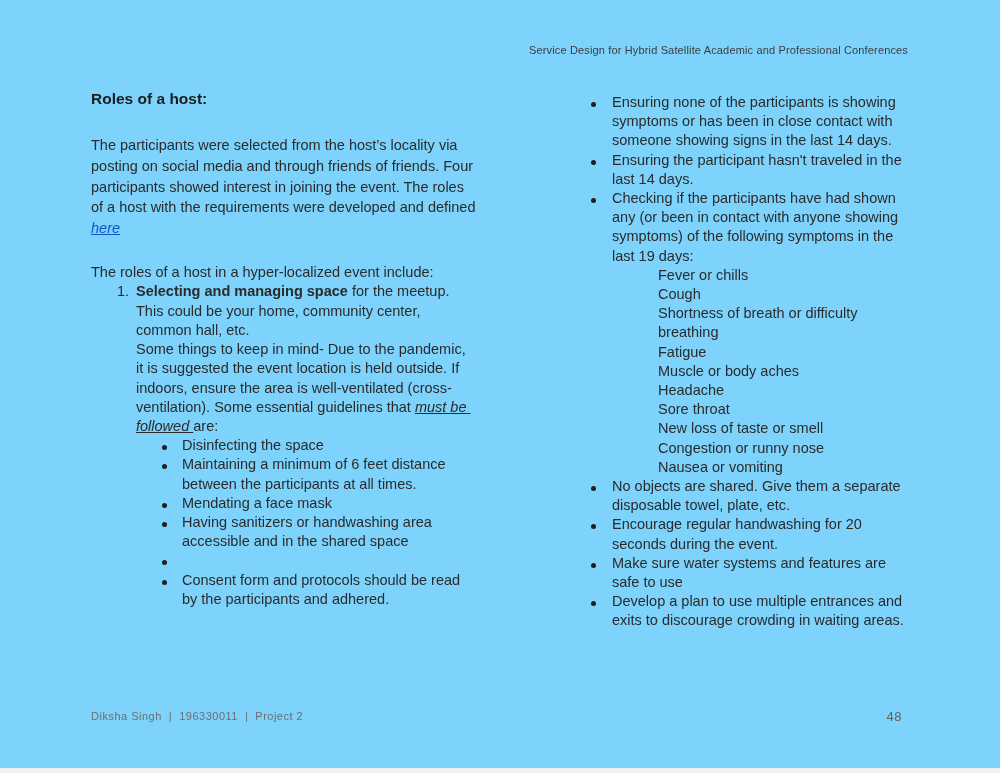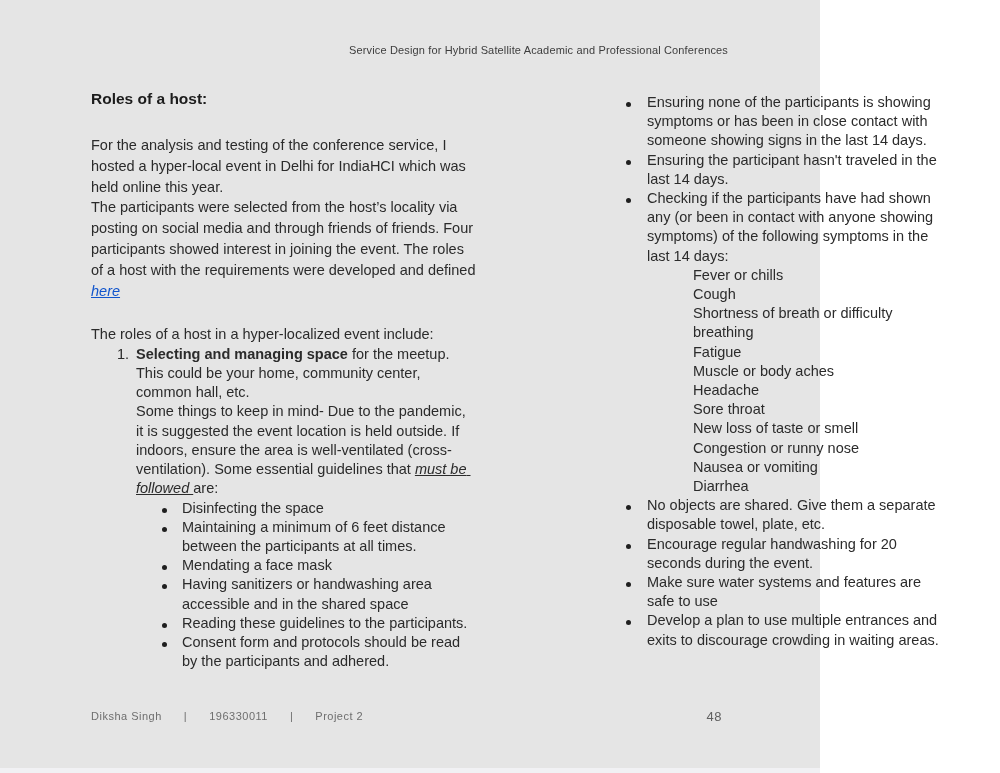--- a/index.html
+++ b/index.html
@@ -6,22 +6,22 @@
   html, body { background: #ffffff; }
   body {
     width: 1000px; height: 773px;
     font-family: "Liberation Sans", sans-serif;
     color: #2b2b2b;
     position: relative;
     overflow: hidden;
   }
   .page {
     position: relative;
-    width: 820px; height: 773px;
-    background: #e5e5e5;
+    width: 1000px; height: 773px;
+    background: #7dd3fc;
   }
   
   .running-header {
     position: absolute;
     top: 44px; right: 92px;
     font-size: 11px;
     color: #3d3d3d;
     letter-spacing: 0.15px;
   }
   
@@ -56,35 +56,35 @@
     display: inline-block;
     width: 5px; height: 5px;
     border-radius: 50%;
     background: #1f1f1f;
     margin-top: 7px;
   }
   .sb-text, .b-text { flex: 1; }
   
   .right-col {
     position: absolute;
-    left: 618px; top: 93px;
+    left: 583px; top: 93px;
     width: 330px;
     font-size: 14.5px;
     line-height: 19.2px;
   }
   .bullet-item { display: flex; }
   .dot-cell { flex: 0 0 29px; padding-left: 8px; }
   .symptom-line { padding-left: 75px; }
   
   .footer-left {
     position: absolute;
     left: 91px; top: 710px;
     display: flex;
     align-items: center;
-    gap: 22px;
+    gap: 7px;
     font-size: 11px;
     letter-spacing: 0.5px;
     color: #6e6e6e;
   }
   .page-number {
     position: absolute;
     right: 98px; top: 709px;
     font-size: 13px;
     letter-spacing: 0.5px;
     color: #616161;
@@ -100,21 +100,20 @@
 <body>
 
 <div class="page">
 
   <div class="running-header">Service Design for Hybrid Satellite Academic and Professional Conferences</div>
 
   <div class="left-col">
     <div class="section-heading">Roles of a host:</div>
 
     <div class="intro">
-      <div>For the analysis and testing of the conference service, I hosted a hyper-local event in Delhi for IndiaHCI which was held online this year.</div>
       <div><span>The participants were selected from the host’s locality via posting on social media and through friends of friends. Four participants showed interest in joining the event. The roles of a host with the requirements were developed and defined </span><a class="doc-link">here</a></div>
     </div>
 
     <div class="list-intro">The roles of a host in a hyper-localized event include:</div>
 
     <div class="num-item">
       <span class="num-cell">1.</span>
       <div class="num-body">
         <span class="bold-lead">Selecting and managing space</span><span> for the meetup. This could be your home, community center, common hall, etc.</span>
         <div class="item-note"><span>Some things to keep in mind- Due to the pandemic, it is suggested the event location is held outside. If indoors, ensure the area is well-ventilated (cross-ventilation). Some essential guidelines that </span><span class="em-underline">must be followed </span><span>are:</span></div>
@@ -131,21 +130,20 @@
             <div class="sub-bullet">
             <span class="sb-dot-cell"><span class="dot"></span></span>
             <span class="sb-text">Mendating a face mask</span>
           </div>
             <div class="sub-bullet">
             <span class="sb-dot-cell"><span class="dot"></span></span>
             <span class="sb-text">Having sanitizers or handwashing area accessible and in the shared space</span>
           </div>
             <div class="sub-bullet">
             <span class="sb-dot-cell"><span class="dot"></span></span>
-            <span class="sb-text">Reading these guidelines to the participants.</span>
           </div>
             <div class="sub-bullet">
             <span class="sb-dot-cell"><span class="dot"></span></span>
             <span class="sb-text">Consent form and protocols should be read by the participants and adhered.</span>
           </div>
           </div>
       </div>
     </div>
   </div>
 
@@ -155,37 +153,36 @@
     <div class="bullet-item">
         <span class="dot-cell"><span class="dot"></span></span>
         <span class="b-text">Ensuring none of the participants is showing symptoms or has been in close contact with someone showing signs in the last 14 days.</span>
       </div>
         <div class="bullet-item">
         <span class="dot-cell"><span class="dot"></span></span>
         <span class="b-text">Ensuring the participant hasn't traveled in the last 14 days.</span>
       </div>
         <div class="bullet-item">
         <span class="dot-cell"><span class="dot"></span></span>
-        <span class="b-text">Checking if the participants have had shown any (or been in contact with anyone showing symptoms) of the following symptoms in the last 14 days:</span>
+        <span class="b-text">Checking if the participants have had shown any (or been in contact with anyone showing symptoms) of the following symptoms in the last 19 days:</span>
       </div>
       </div>
 
     <div>
 
     <div class="symptom-line">Fever or chills</div>
         <div class="symptom-line">Cough</div>
         <div class="symptom-line">Shortness of breath or difficulty breathing</div>
         <div class="symptom-line">Fatigue</div>
         <div class="symptom-line">Muscle or body aches</div>
         <div class="symptom-line">Headache</div>
         <div class="symptom-line">Sore throat</div>
         <div class="symptom-line">New loss of taste or smell</div>
         <div class="symptom-line">Congestion or runny nose</div>
         <div class="symptom-line">Nausea or vomiting</div>
-        <div class="symptom-line">Diarrhea</div>
       </div>
 
     <div>
 
     <div class="bullet-item">
         <span class="dot-cell"><span class="dot"></span></span>
         <span class="b-text">No objects are shared. Give them a separate disposable towel, plate, etc.</span>
       </div>
         <div class="bullet-item">
         <span class="dot-cell"><span class="dot"></span></span>

